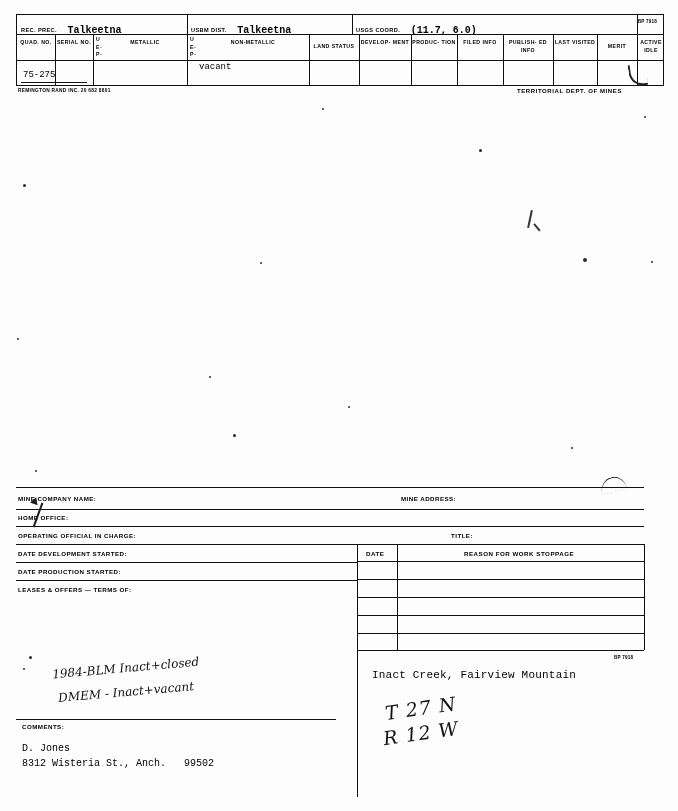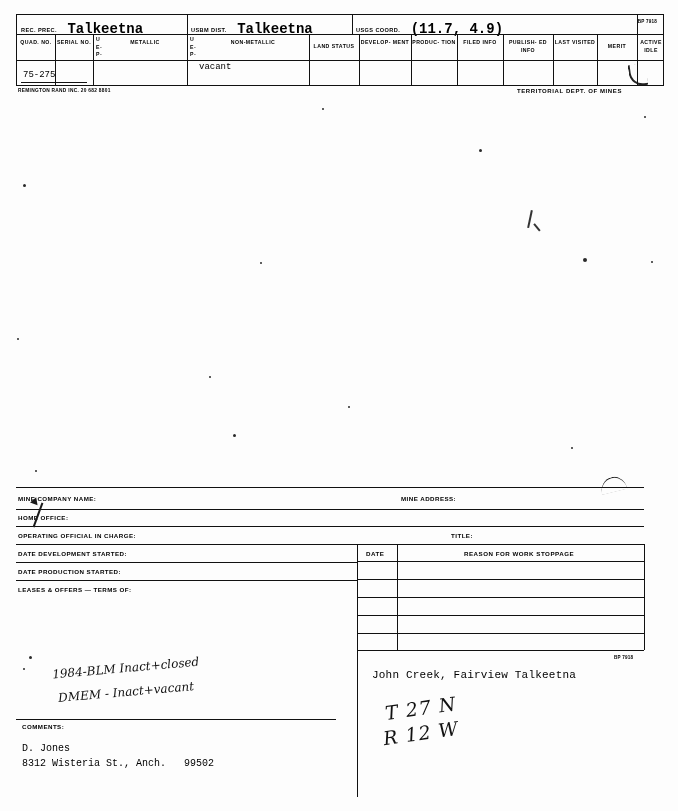--- a/index.html
+++ b/index.html
@@ -50,21 +50,21 @@
   .hdr-cell {
     position: absolute;
     top: 0;
     height: 19px;
     box-sizing: border-box;
     padding: 3px 0 0 4px;
   }
   .hdr-cell .lab { font-size: 5.6px; font-weight: bold; letter-spacing: .4px; }
   .hdr-cell .val {
     font-family: "Liberation Mono", monospace;
-    font-size: 14px;
+    font-size: 10px;
     font-weight: bold;
     display: inline-block;
     margin-left: 6px;
     position: relative;
     top: 1px;
   }
   .sp-tag {
     position: absolute;
     font-size: 4.6px;
     font-weight: bold;
@@ -272,21 +272,21 @@
       <div class="hdr-cell" style="left:0; width:170px;">
         <span class="lab">REC. PREC.</span>
         <span class="val">Talkeetna</span>
       </div>
       <div class="hdr-cell" style="left:170px; width:165px;">
         <span class="lab">USBM DIST.</span>
         <span class="val">Talkeetna</span>
       </div>
       <div class="hdr-cell" style="left:335px; width:313px;">
         <span class="lab">USGS COORD.</span>
-        <span class="val">(11.7, 4.9)</span>
+        <span class="val">(11.7, 6.0)</span>
       </div>
       <span class="sp-tag" style="right:6px; top:4px;">BP 7918</span>
       <div class="vline" style="left:170px; top:0; height:19px;"></div>
       <div class="vline" style="left:335px; top:0; height:19px;"></div>
       <div class="vline" style="left:620px; top:0; height:19px;"></div>
     </div>
     <div class="hline" style="top:19px;"></div>
 
     <div id="col-row">
       <div class="col-cell" style="left:0; width:38px;">
@@ -451,17 +451,17 @@
 
   <div class="curve-mark" style="left:600px; top:477px;"></div>
   <div class="arrow-stroke" style="left:37px; top:502px;"></div>
   <div class="arrow-head" style="left:31px; top:497px;"></div>
 
   <div id="ann-1" class="hand">1984-BLM  Inact+closed</div>
   <div id="ann-2" class="hand">DMEM - Inact+vacant</div>
   <div id="ann-3" class="hand">T 27 N</div>
   <div id="ann-4" class="hand">R 12 W</div>
 
-  <div id="site-name">John Creek, Fairview Talkeetna</div>
+  <div id="site-name">Inact Creek, Fairview Mountain</div>
   <div id="comments-block">D. Jones
 8312 Wisteria St., Anch.   99502</div>
 
 </div>
 
 </body></html>

